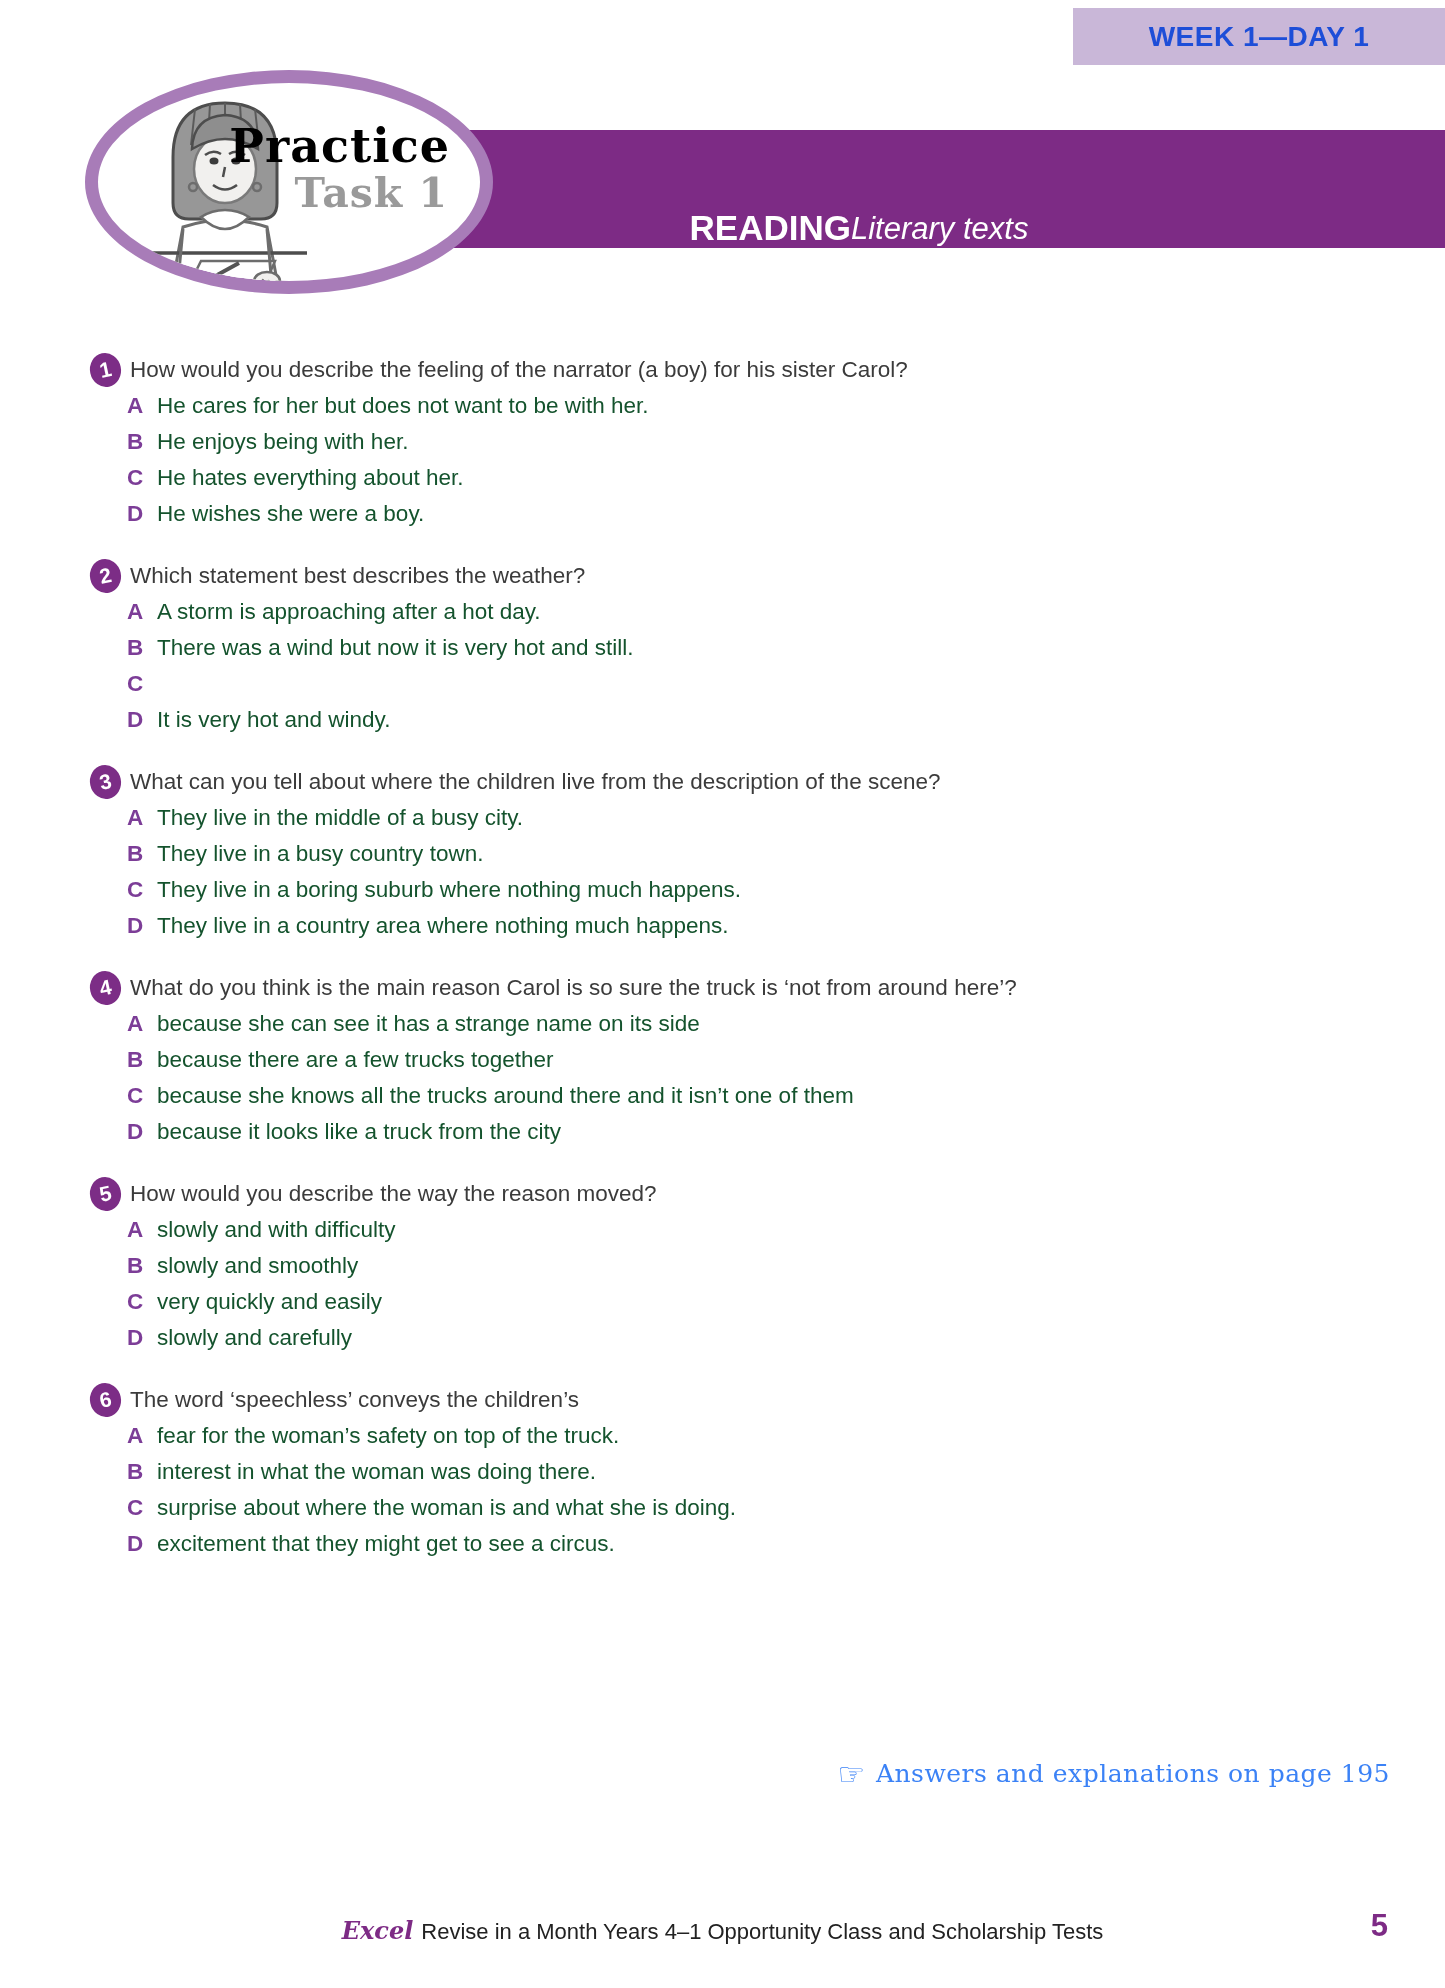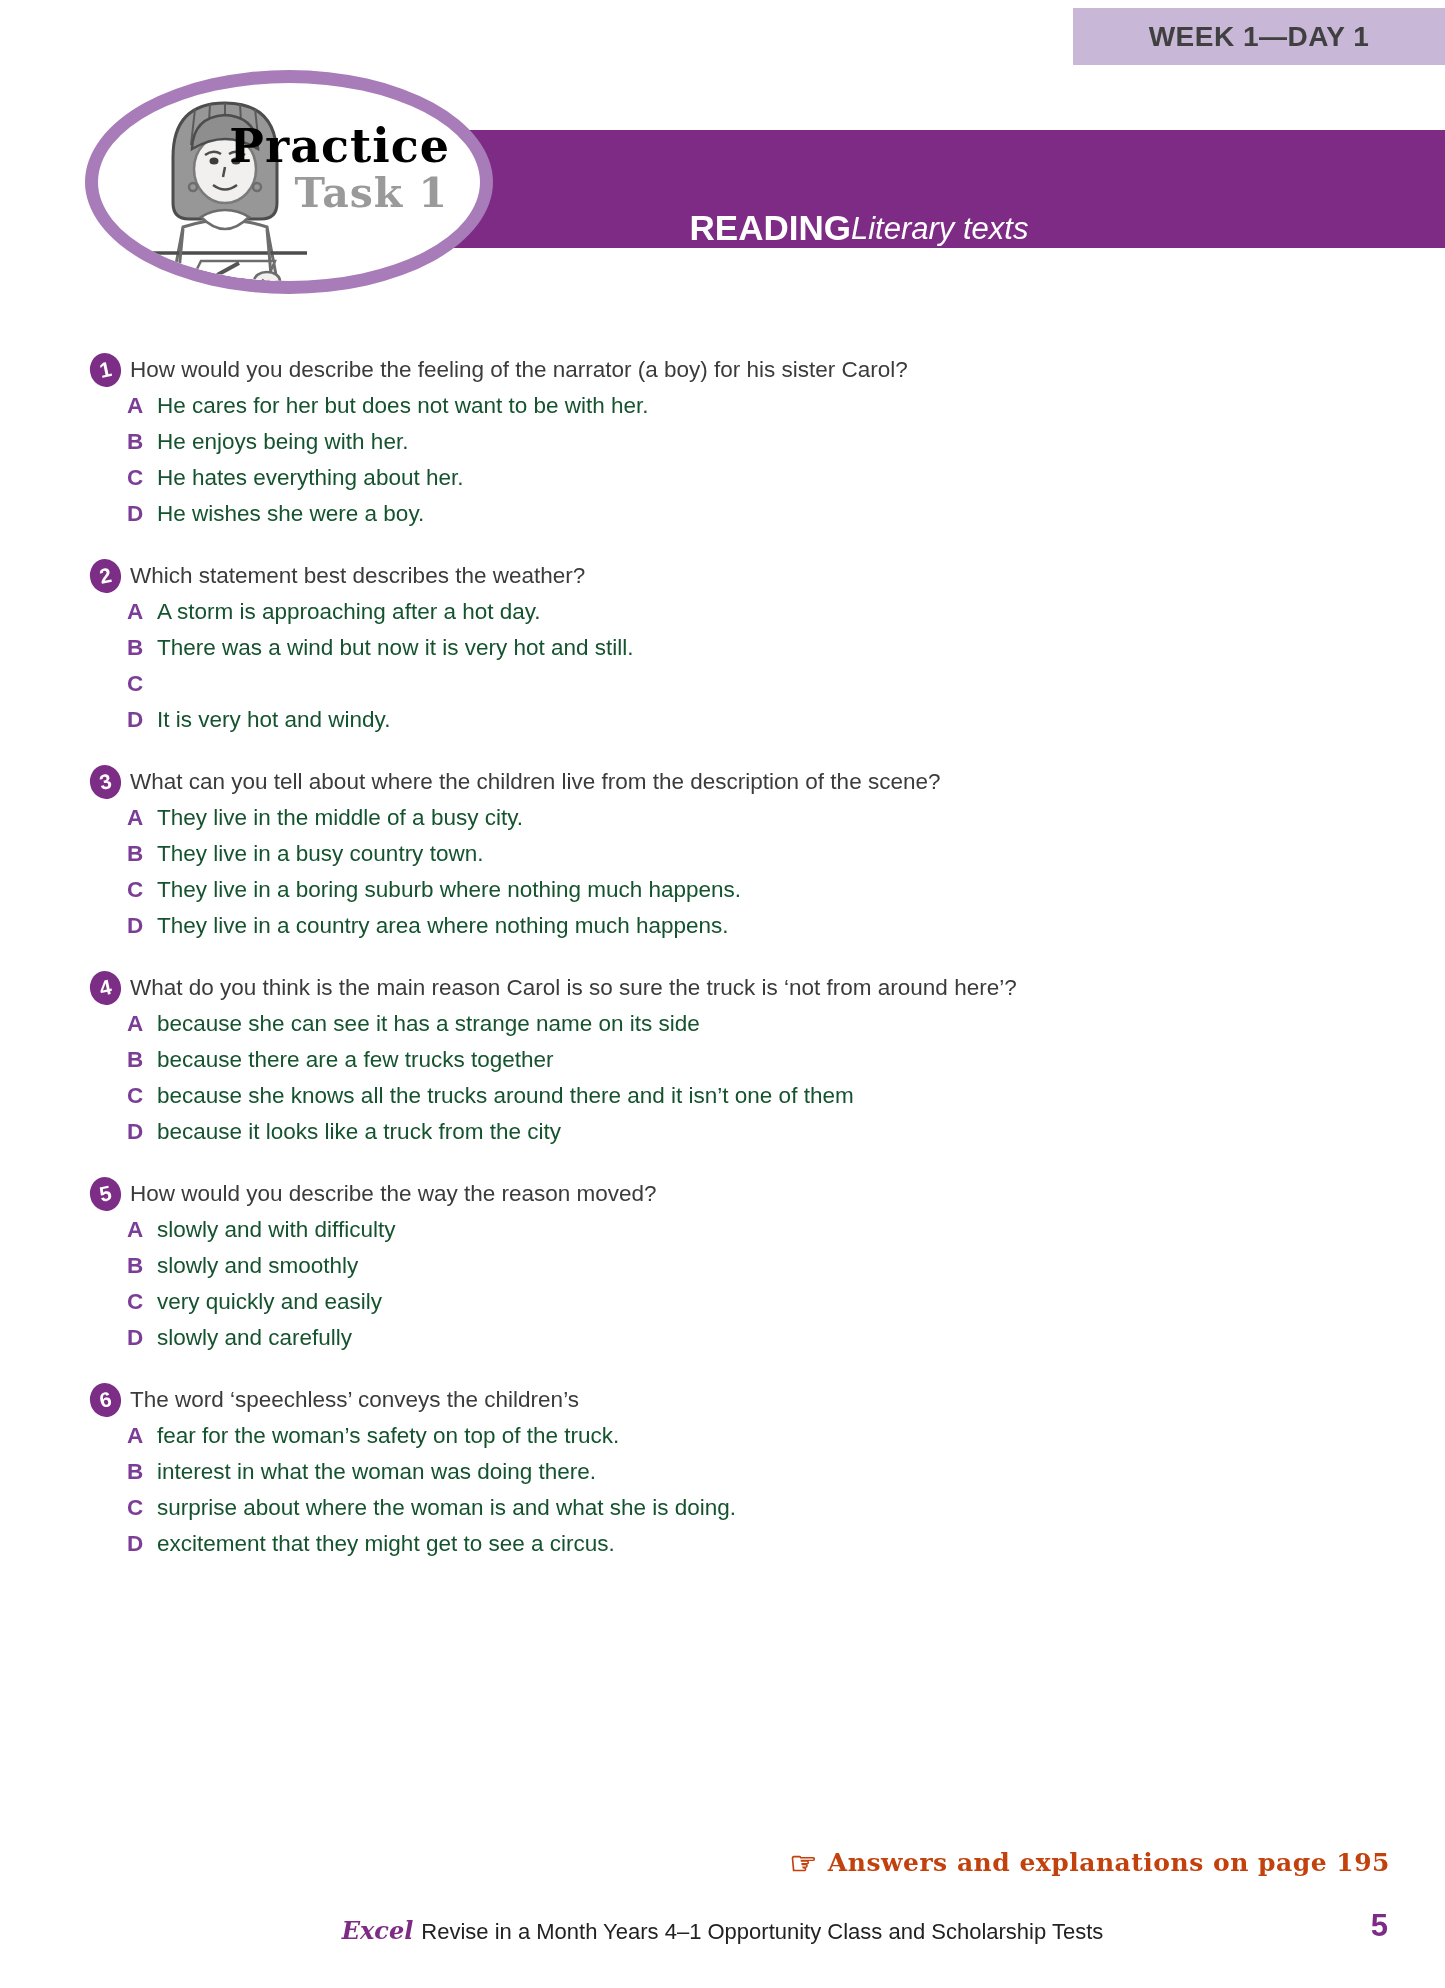--- a/index.html
+++ b/index.html
@@ -8,21 +8,21 @@
     width:1445px; height:1988px; position:relative; overflow:hidden;
     font-family:"Liberation Sans", sans-serif; color:#3b3b3b;
   }
 
   
   .week-box {
     position:absolute; top:8px; right:0; width:372px; height:57px;
     background:#c9b7d8; display:flex; align-items:center; justify-content:center;
   }
   .week-box span {
-    font-size:28px; font-weight:bold; color:#404040; letter-spacing:.5px;
+    font-size:28px; font-weight:bold; color:#1d4ed8; letter-spacing:.5px;
   }
 
   
   .banner {
     position:absolute; top:130px; left:340px; right:0; height:118px;
     background:#7d2b85; z-index:1;
     display:flex; flex-direction:row; justify-content:center;
     align-items:flex-end; padding-right:67px;
   }
   .banner .section-title {
@@ -62,23 +62,23 @@
   }
   .qtext { margin-left:9px; font-size:22.5px; color:#3b3b3b; }
   .opt { display:flex; line-height:36px; margin-left:127px; }
   .letter {
     flex:0 0 30px; font-size:22.5px; font-weight:bold; color:#7c3d97;
   }
   .otext { font-size:22.5px; color:#14532d; }
 
   
   .answers-note {
-    position:absolute; top:1845px; right:55px;
-    font-family:"DejaVu Serif", serif; font-weight:bold;
-    font-size:25px; color:#c2410c; letter-spacing:.5px;
+    position:absolute; top:1756px; right:55px;
+    font-family:"DejaVu Serif", serif; font-weight:normal;
+    font-size:25px; color:#3b82f6; letter-spacing:.5px;
   }
   .answers-note .hand { font-size:31px; vertical-align:-3px; margin-right:10px; }
 
   
   .footer-line {
     position:absolute; top:1916px; left:0; width:1445px; text-align:center;
     font-size:22px; color:#222;
   }
   .brand {
     font-family:"DejaVu Serif", serif; font-weight:bold; font-style:italic;

